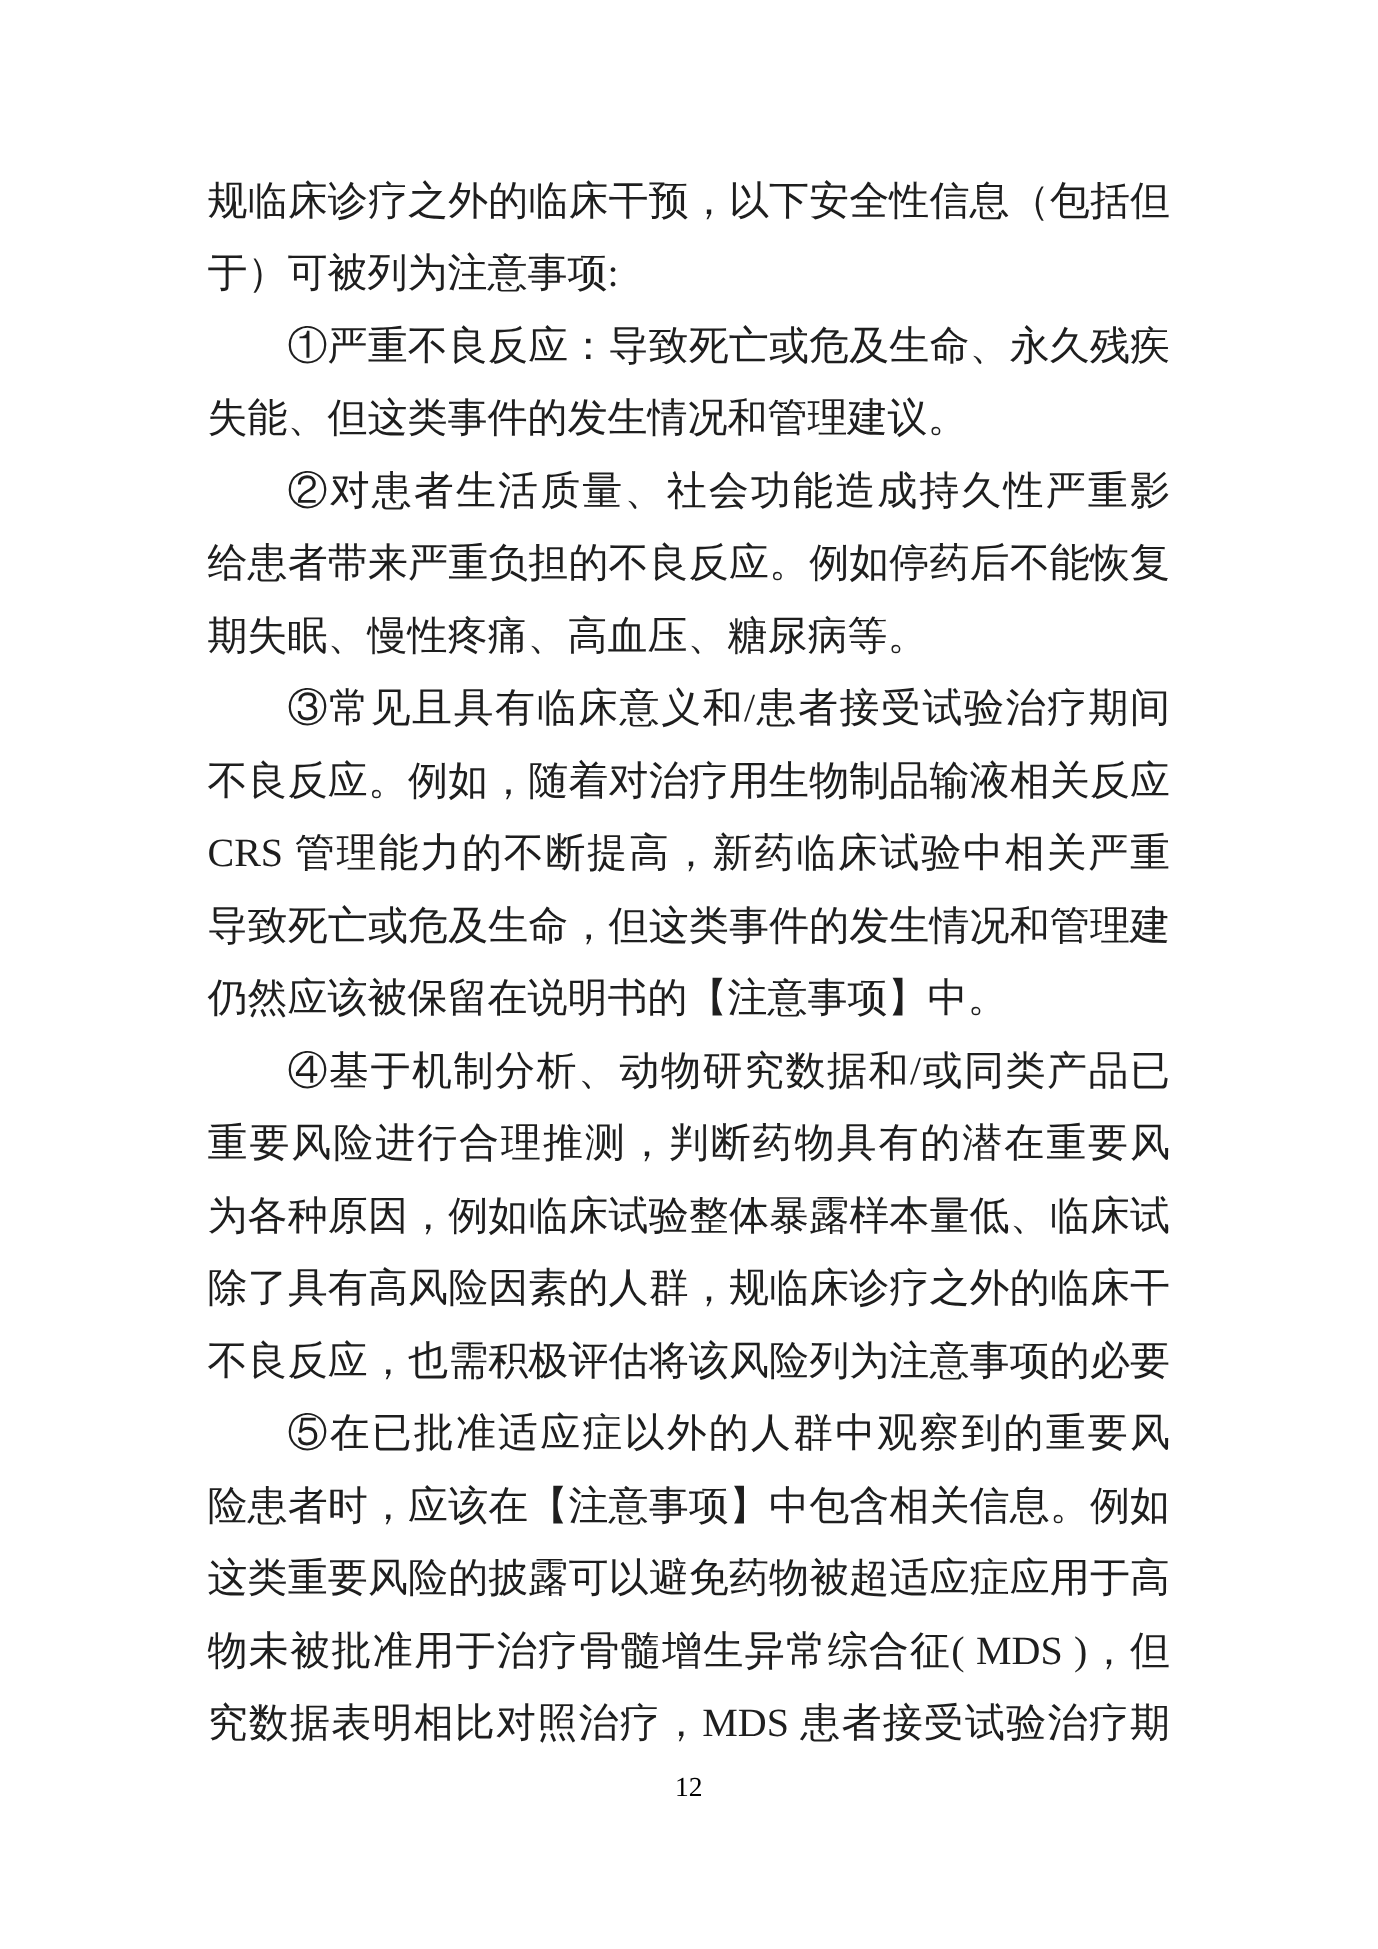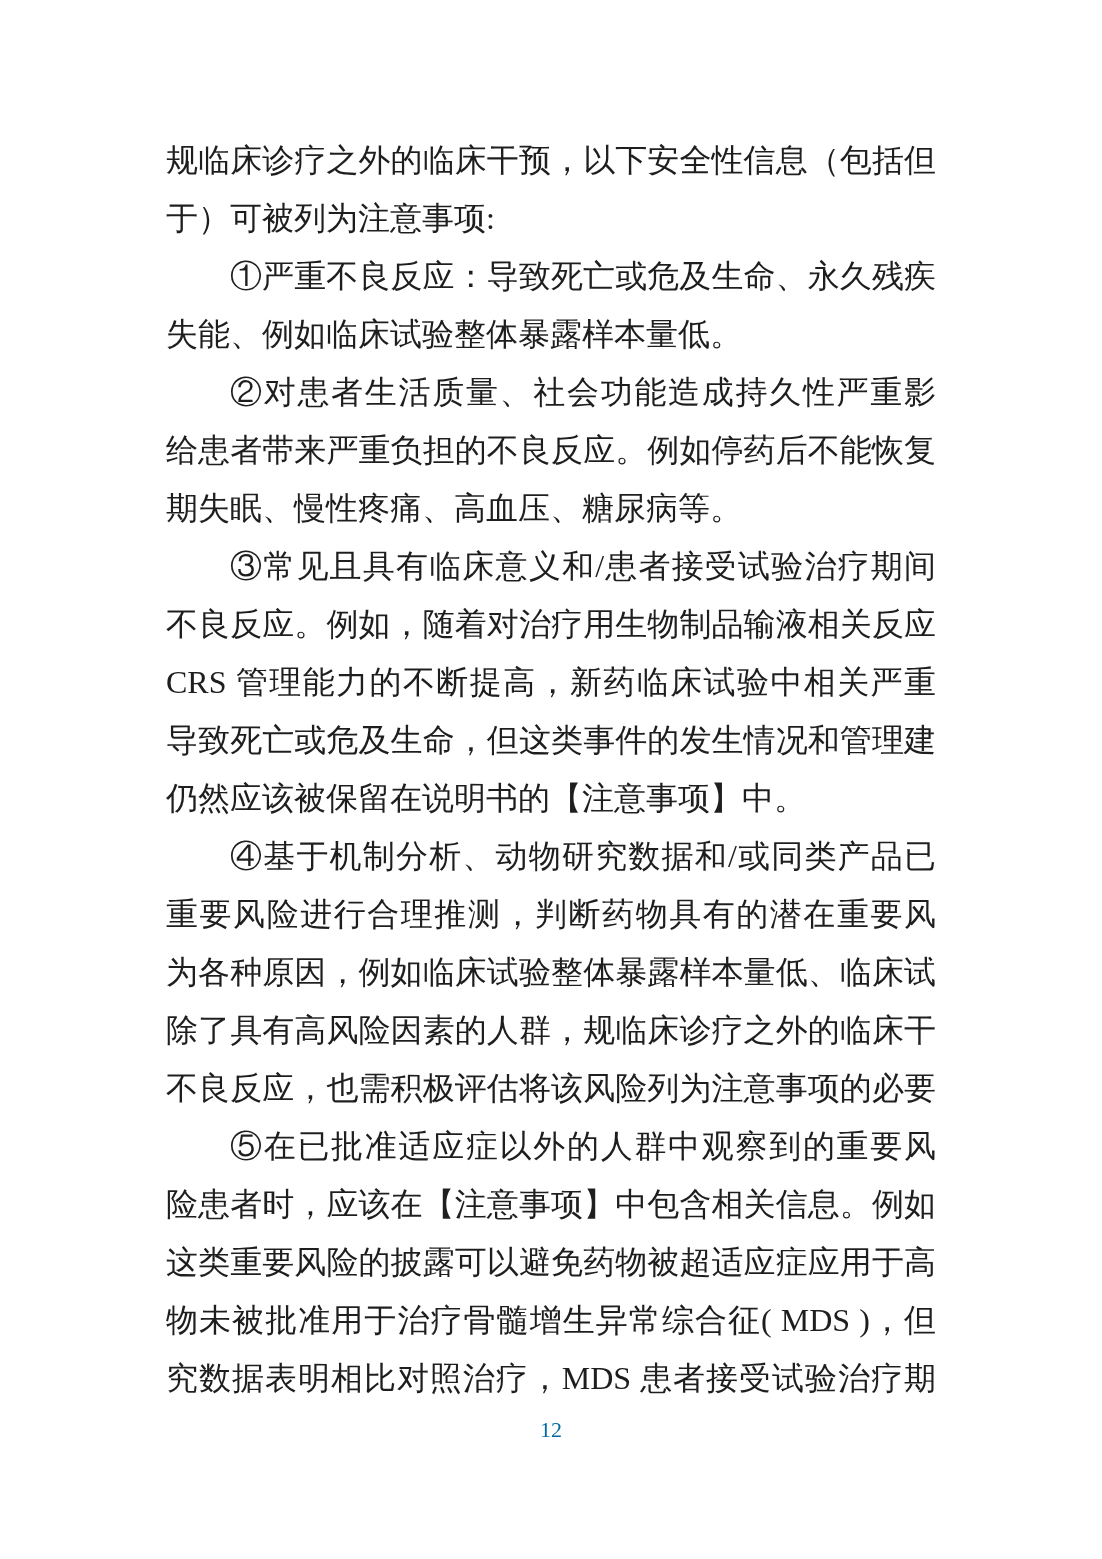--- a/index.html
+++ b/index.html
@@ -42,32 +42,32 @@
     text-indent: 2em;
   }
   .page-number {
     position: absolute;
     left: 0;
     right: 0;
     top: 1419px;
     text-align: center;
     font-size: 22px;
     line-height: 22px;
-    color: #0369a1;
+    color: #000000;
   }
 </style>
 </head>
 <body>
 
 <div class="page">
   <div class="text-block">
     <div class="line">规临床诊疗之外的临床干预，以下安全性信息（包括但不限</div>
     <div class="line para-end">于）可被列为注意事项:</div>
     <div class="line indent">①严重不良反应：导致死亡或危及生命、永久残疾或者</div>
-    <div class="line para-end">失能、例如临床试验整体暴露样本量低。</div>
+    <div class="line para-end">失能、但这类事件的发生情况和管理建议。</div>
     <div class="line indent">②对患者生活质量、社会功能造成持久性严重影响，或</div>
     <div class="line">给患者带来严重负担的不良反应。例如停药后不能恢复的长</div>
     <div class="line para-end">期失眠、慢性疼痛、高血压、糖尿病等。</div>
     <div class="line indent">③常见且具有临床意义和/患者接受试验治疗期间进展</div>
     <div class="line">不良反应。例如，随着对治疗用生物制品输液相关反应或</div>
     <div class="line">CRS 管理能力的不断提高，新药临床试验中相关严重不良反</div>
     <div class="line">导致死亡或危及生命，但这类事件的发生情况和管理建议</div>
     <div class="line para-end">仍然应该被保留在说明书的【注意事项】中。</div>
     <div class="line indent">④基于机制分析、动物研究数据和/或同类产品已确定的</div>
     <div class="line">重要风险进行合理推测，判断药物具有的潜在重要风险。因</div>

